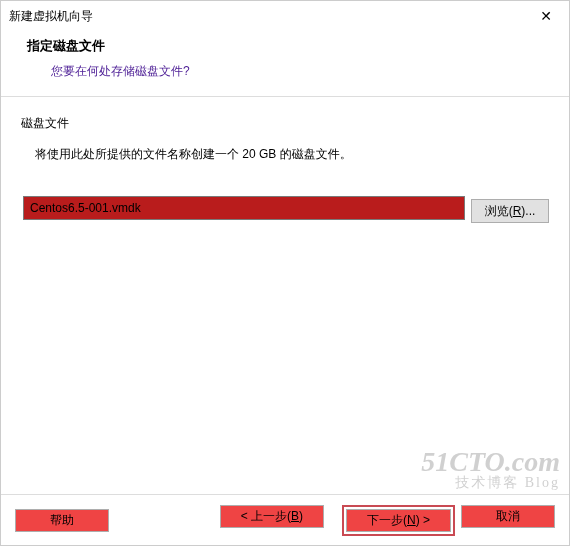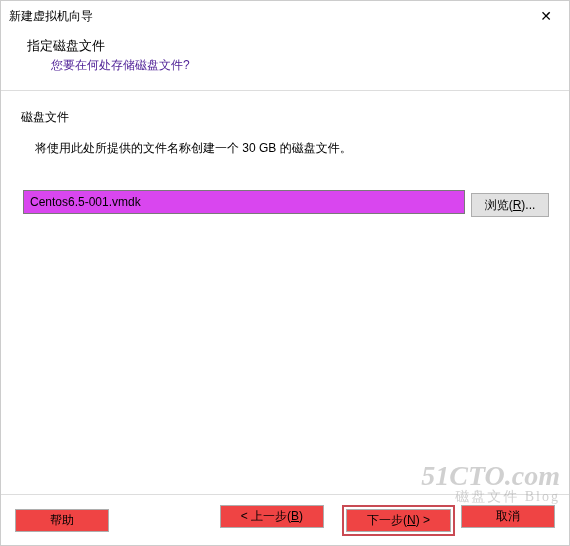--- a/index.html
+++ b/index.html
@@ -30,42 +30,42 @@
     .titlebar-title { font-size: 12px; color: #000; }
     .close-btn {
       width: 30px; height: 30px;
       display: flex; align-items: center; justify-content: center;
       font-size: 14px; color: #000; cursor: pointer;
     }
     .header {
       padding: 6px 10px 16px 26px;
       border-bottom: 1px solid #ddd;
     }
-    .header-title { font-size: 13px; font-weight: normal; color: #000; margin-bottom: 2px; }
+    .header-title { font-size: 13px; font-weight: bold; color: #000; margin-bottom: 8px; }
     .header-subtitle { font-size: 12px; color: #4c1d95; padding-left: 24px; }
     .content {
       padding: 18px 20px 10px 20px;
       flex: 1;
     }
     .section-label { font-size: 12px; color: #000; margin-bottom: 14px; }
     .description { font-size: 12px; color: #000; margin-bottom: 30px; padding-left: 14px; }
     .file-row {
       display: flex;
       gap: 6px;
       align-items: center;
       padding-left: 2px;
     }
     .file-input {
       flex: 1;
       height: 24px;
       border: 1px solid #7a7a7a;
       padding: 2px 6px;
       font-size: 12px;
       font-family: inherit;
-      background: #d946ef;
+      background: #b91c1c;
     }
     .browse-btn {
       height: 24px;
       padding: 0 10px;
       border: 1px solid #adadad;
       background: #e1e1e1;
       font-size: 12px;
       font-family: inherit;
       cursor: pointer;
       min-width: 78px;
@@ -97,21 +97,21 @@
     }
     .next-wrap {
       border: 2px solid #c94a53;
       padding: 2px;
       margin-left: 18px;
     }
     .cancel-wrap { margin-left: 6px; }
     .watermark {
       position: absolute;
       right: 10px;
-      bottom: 42px;
+      bottom: 56px;
       color: rgba(120,120,120,0.35);
       font-family: Georgia, serif;
       font-size: 28px;
       font-style: italic;
       font-weight: bold;
       pointer-events: none;
       text-align: right;
       line-height: 1;
     }
     .watermark .sub {
@@ -132,21 +132,21 @@
     <div class="close-btn">✕</div>
   </div>
 
   <div class="header">
     <div class="header-title">指定磁盘文件</div>
     <div class="header-subtitle">您要在何处存储磁盘文件?</div>
   </div>
 
   <div class="content">
     <div class="section-label">磁盘文件</div>
-    <div class="description">将使用此处所提供的文件名称创建一个 30 GB 的磁盘文件。</div>
+    <div class="description">将使用此处所提供的文件名称创建一个 20 GB 的磁盘文件。</div>
     <div class="file-row">
       <input type="text" class="file-input" value="Centos6.5-001.vmdk" style="">
       <button class="browse-btn">浏览(<span class="underline">R</span>)...</button>
     </div>
   </div>
 
   <div class="separator"></div>
 
   <div class="footer">
     <div class="footer-left">
@@ -160,14 +160,14 @@
       </span>
       <span class="cancel-wrap">
         <button class="btn">取消</button>
       </span>
     </div>
   </div>
 </div>
 
 <div class="watermark">
   <span>51CTO.com</span>
-  <span class="sub">磁盘文件 Blog</span>
+  <span class="sub">技术博客 Blog</span>
 </div>
 
 </body></html>

